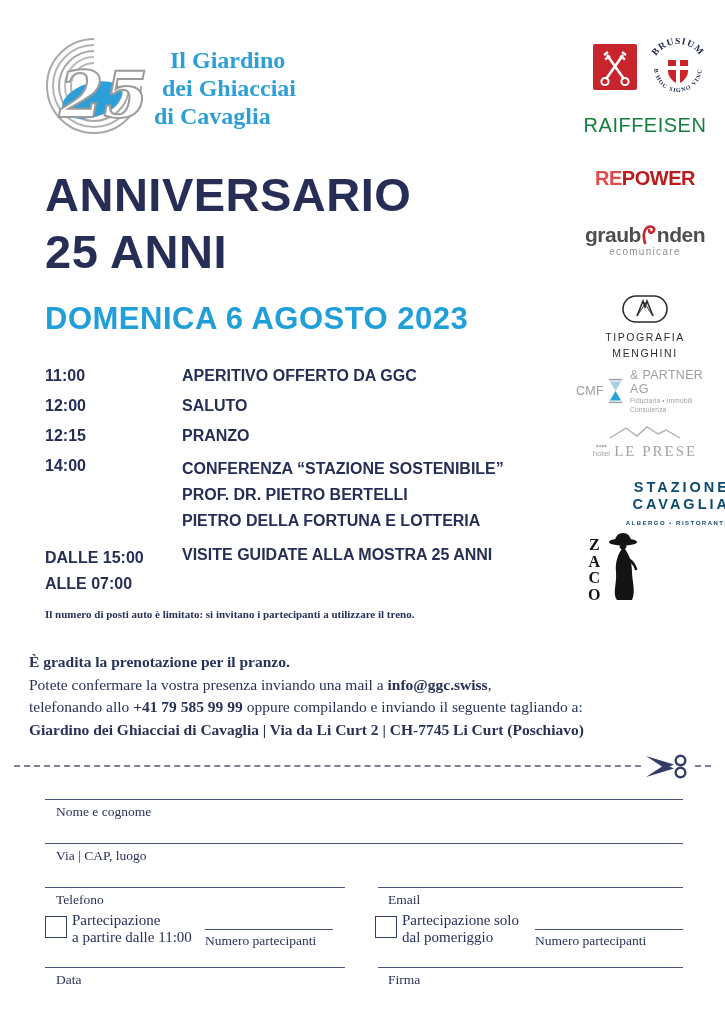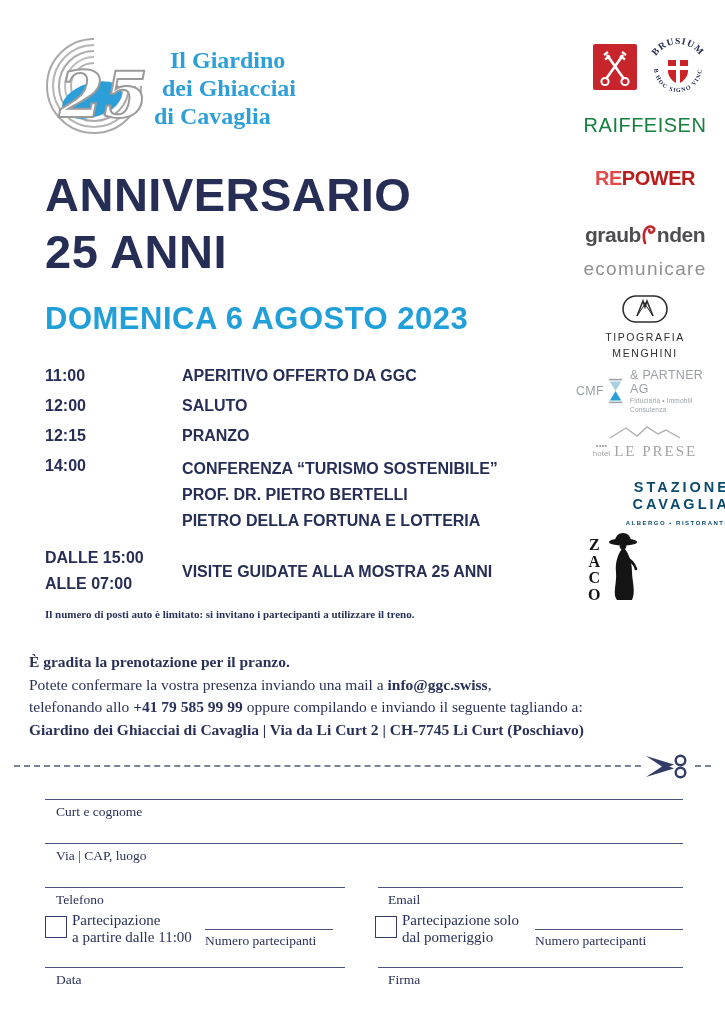--- a/index.html
+++ b/index.html
@@ -20,21 +20,21 @@
     font-size:47px;line-height:57px;letter-spacing:.5px;color:#272e56;}
   .event-date{position:absolute;left:45px;top:301px;font-weight:bold;
     font-size:31px;color:#219fd9;letter-spacing:.5px;}
   
   .schedule{position:absolute;left:45px;top:366px;width:505px;}
   .srow{display:flex;margin-bottom:11px;}
   .stime{width:137px;font-weight:bold;font-size:16px;line-height:19px;flex-shrink:0;}
   .stime.multi{line-height:26px;}
   .sdesc{font-weight:bold;font-size:16px;line-height:19px;}
   .sdesc.multi div{line-height:26px;}
-  .srow.last{align-items:center;}
+  .srow.last{align-items:flex-start;}
   
   .note-bold{position:absolute;left:45px;top:608px;width:600px;margin:0;
     font-family:"Liberation Serif",serif;font-weight:bold;font-size:11px;color:#2a3158;}
   .note-block{position:absolute;left:29px;top:651px;width:590px;
     font-family:"Liberation Serif",serif;font-size:15.5px;line-height:22.5px;color:#2a3158;}
   .nb-bold,.nb-strong{font-weight:bold;}
   
   .cutline{position:absolute;left:14px;right:14px;top:765px;border-top:2px dashed #7c819a;}
   .scissors{position:absolute;right:16px;top:-14px;background:#ffffff;padding:0 4px;line-height:0;}
   
@@ -68,21 +68,21 @@
   .sp-keys{left:593px;top:44px;line-height:0;}
   .sp-brusium{left:644px;top:38px;line-height:0;}
   .sp-raiffeisen{left:578px;top:114px;width:134px;font-weight:normal;font-size:20px;
     letter-spacing:.5px;color:#15803d;}
   .sp-repower{left:578px;top:167px;width:134px;font-weight:bold;font-size:20px;letter-spacing:-.5px;}
   .sp-repower .re{color:#e14b4a;}
   .sp-repower .power{color:#b91c1c;}
   .sp-graub{left:578px;top:209px;width:134px;display:flex;justify-content:center;
     align-items:flex-end;font-weight:bold;font-size:21px;color:#4e4e50;letter-spacing:-.5px;margin-top:14px;}
   .sp-graub svg{margin:0 1px 2px 1px;}
-  .sp-ecom{left:578px;top:258px;width:134px;font-size:19px;color:#909090;letter-spacing:1.3px;}
+  .sp-ecom{left:578px;top:246px;width:134px;font-size:10px;color:#909090;letter-spacing:1.3px;}
   .sp-menghini{left:578px;top:294px;width:134px;color:#2e2e2e;}
   .sp-menghini .mn-text{font-size:10.5px;letter-spacing:1.6px;line-height:13px;margin-top:3px;}
   .sp-cmf{left:576px;top:368px;width:144px;display:flex;justify-content:center;align-items:center;
     color:#9aa0a5;font-size:12.5px;letter-spacing:.3px;}
   .sp-cmf .cmf-right{text-align:left;margin-left:3px;}
   .sp-cmf .cmf-sub{font-size:6.5px;letter-spacing:.2px;line-height:8px;margin-top:1px;}
   .sp-cmf svg{margin:0 3px;}
   .sp-leprese{left:578px;top:424px;width:134px;color:#a3a3a3;}
   .lp-row{display:flex;justify-content:center;align-items:flex-end;margin-top:-2px;}
   .lp-left{font-size:8px;line-height:8px;text-align:center;margin-right:4px;margin-bottom:2px;}
@@ -132,21 +132,21 @@
       <div class="stime">12:00</div>
       <div class="sdesc">SALUTO</div>
     </div>
     <div class="srow">
       <div class="stime">12:15</div>
       <div class="sdesc">PRANZO</div>
     </div>
     <div class="srow">
       <div class="stime">14:00</div>
       <div class="sdesc multi">
-        <div>CONFERENZA “TURISMO SOSTENIBILE”</div>
+        <div>CONFERENZA “STAZIONE SOSTENIBILE”</div>
         <div>PROF. DR. PIETRO BERTELLI</div>
         <div>PIETRO DELLA FORTUNA E LOTTERIA</div>
       </div>
     </div>
     <div class="srow last">
       <div class="stime multi">
         <div>DALLE 15:00</div>
         <div>ALLE 07:00</div>
       </div>
       <div class="sdesc">VISITE GUIDATE ALLA MOSTRA 25 ANNI</div>
@@ -166,21 +166,21 @@
       <svg width="46" height="27" viewBox="0 0 46 27">
         <polygon points="1,3 29,11.5 20,15.5" fill="#333c66"></polygon>
         <polygon points="1,24 29,15.5 20,11.5" fill="#333c66"></polygon>
         <circle cx="35.5" cy="7.5" r="4.8" fill="#fff" stroke="#333c66" stroke-width="2.4"></circle>
         <circle cx="35.5" cy="19.5" r="4.8" fill="#fff" stroke="#333c66" stroke-width="2.4"></circle>
       </svg>
     </span>
   </div>
 
   <div class="fline f-name"></div>
-  <div class="flabel l-name">Curt e cognome</div>
+  <div class="flabel l-name">Nome e cognome</div>
 
   <div class="fline f-addr"></div>
   <div class="flabel l-addr">Via | CAP, luogo</div>
 
   <div class="fline f-tel"></div>
   <div class="flabel l-tel">Telefono</div>
 
   <div class="fline f-email"></div>
   <div class="flabel l-email">Email</div>
 

